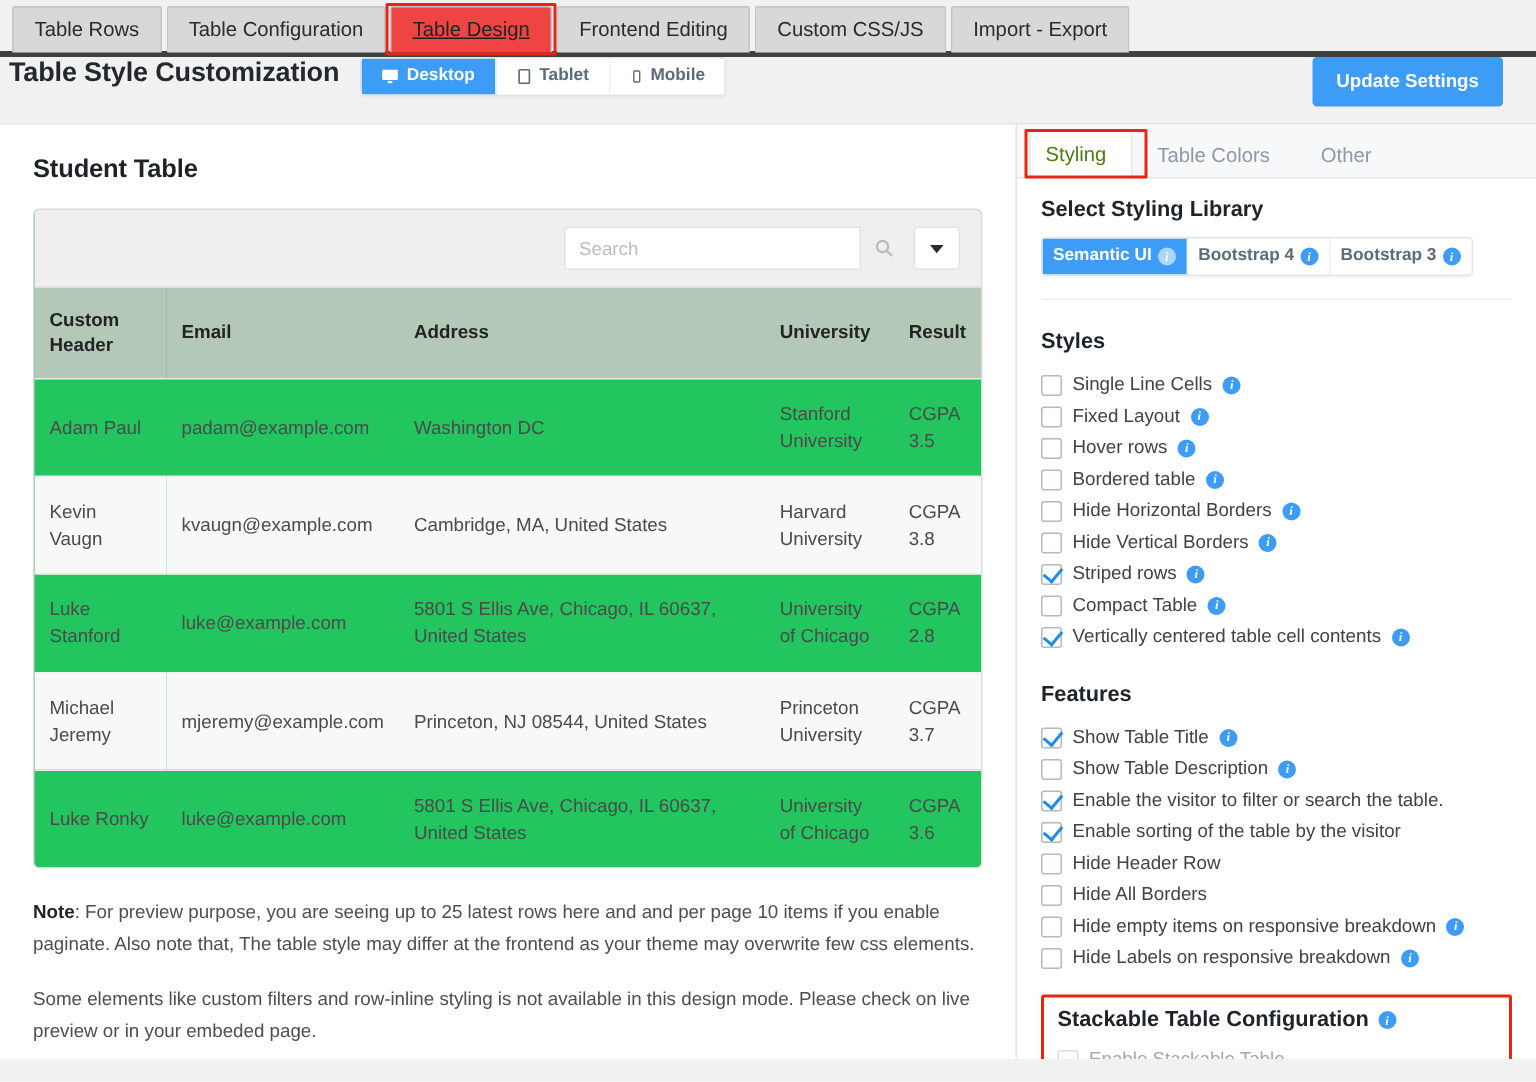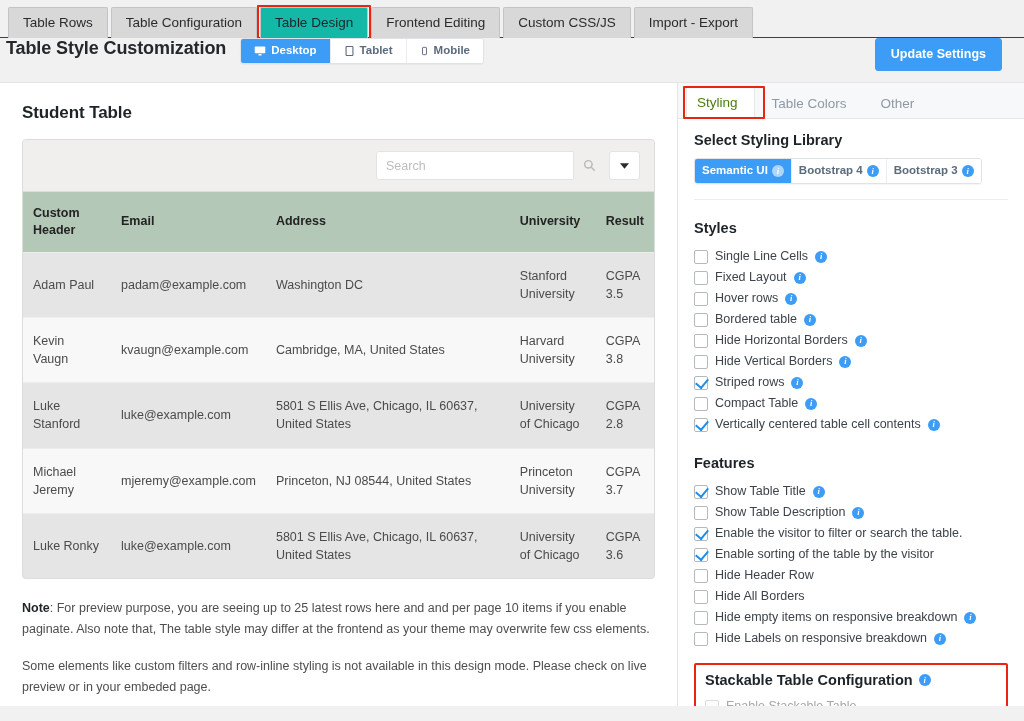--- a/index.html
+++ b/index.html
@@ -8,30 +8,30 @@
     width:1024px; height:721px; overflow:hidden;
     background:#f1f1f1;
     font-family:"Liberation Sans", sans-serif;
     font-size:13px; color:#32373c;
     -webkit-font-smoothing:antialiased;
   }
 
   
   .tabstrip{
     height:38px; background:#f1f1f1; position:relative;
-    border-bottom:1px solid #404040;
+    border-bottom:4px solid #404040;
     padding-left:8px; display:flex; align-items:flex-end; gap:3px;
   }
   .tab{
     background:#d8d8d8; border:1px solid #c3c4c7; border-bottom:none;
     padding:8px 14px 9px; font-size:13.5px; color:#2b2b2b;
     line-height:1; cursor:pointer; white-space:nowrap;
     border-radius:2px 2px 0 0; position:relative; top:1px;
   }
-  .tab.active{ background:#14b8a6; color:#1d2327; }
+  .tab.active{ background:#ef4444; color:#1d2327;text-decoration:underline; }
   .tab-wrap{ position:relative; }
   .redbox{
     position:absolute; border:2px solid #e8260f; pointer-events:none;
     border-radius:1px;
   }
 
   
   .headerbar{
     height:44px; background:#f1f1f1;
     display:flex; align-items:flex-start; padding:0 22px 0 6px;
@@ -73,21 +73,21 @@
     position:relative; overflow:hidden;
   }
 
   
   .tbl-title{
     font-size:17px; font-weight:bold; color:#1d2327;
     margin:0 0 16px 0; letter-spacing:-.1px;
   }
   .tbl-shell{
     border:1px solid #dcdcdc; border-radius:4px; overflow:hidden;
-    background:#e5e5e5;
+    background:#22c55e;
   }
   .tbl-toolbar{
     background:#f0efed; padding:11px 14px;
     display:flex; justify-content:flex-end; align-items:center;
     border-bottom:1px solid #dcdcdc;
   }
   .search-wrap{ display:flex; align-items:center; }
   .search-input{
     width:198px; height:29px; border:1px solid #e3e3e3; background:#fff;
     border-radius:3px 0 0 3px; padding:0 9px; font-size:12.5px;

